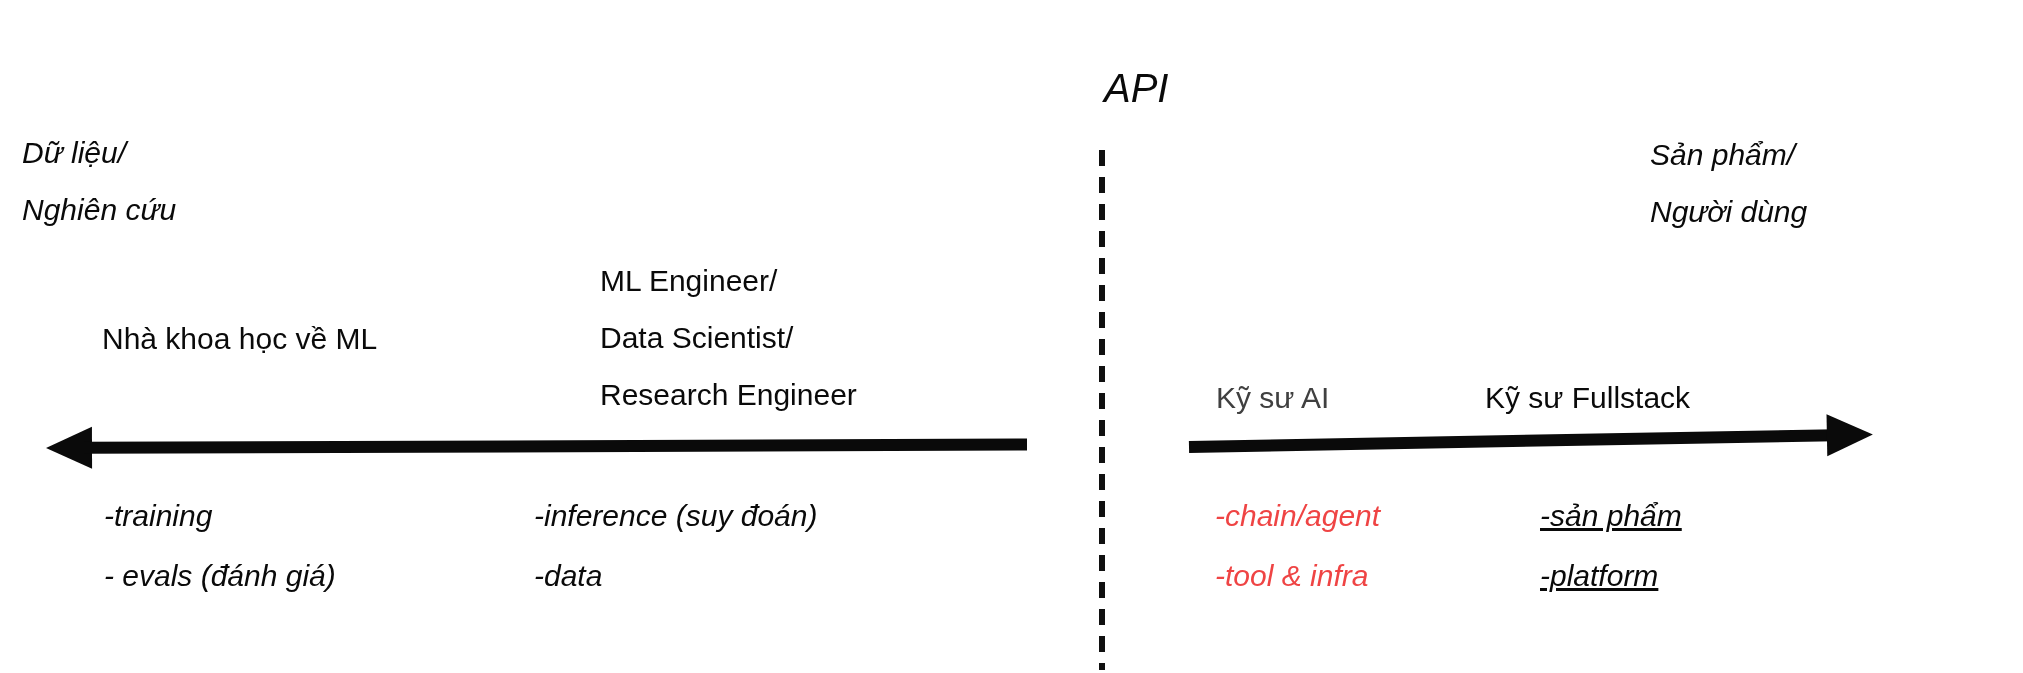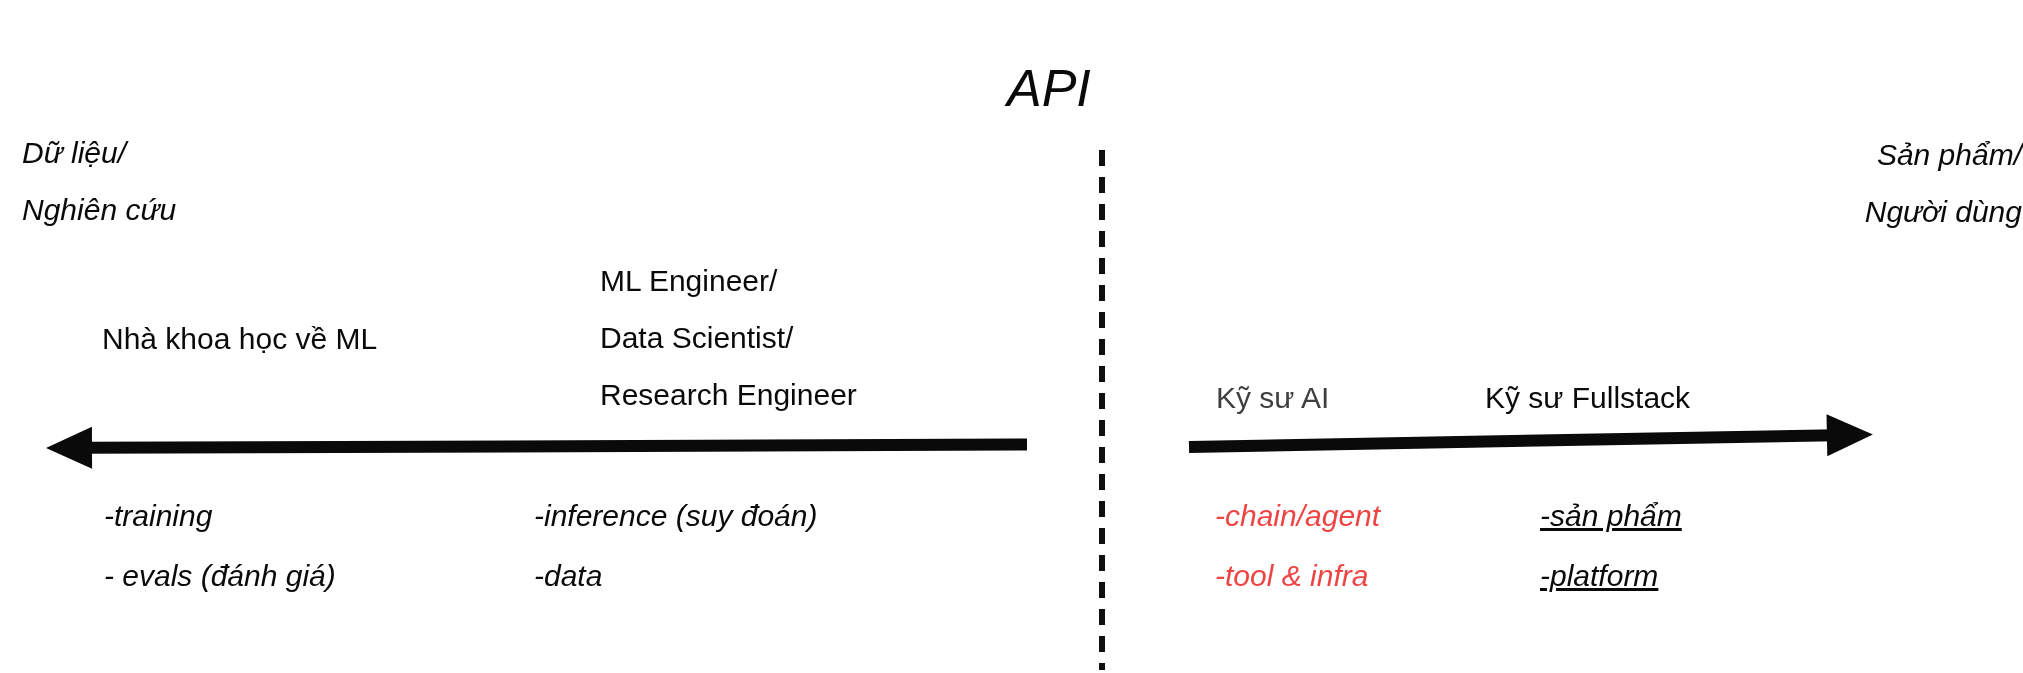--- a/index.html
+++ b/index.html
@@ -17,29 +17,29 @@
     color: #0a0a0a;
   }
   .abs { position: absolute; }
   .txt {
     font-size: 30px;
     line-height: 57px;
     white-space: nowrap;
     color: #0a0a0a;
   }
   .italic { font-style: italic; }
-  .center { text-align: right; }
+  .center { text-align: left; }
   .bullets { line-height: 60px; }
   .accent { color: #1175C2; }
 
   
   .api-label {
-    left: 1007px;
+    left: 1104px;
     top: 62px;
-    font-size: 52px;
+    font-size: 40px;
     line-height: 53px;
     font-style: italic;
   }
 
   
   .divider {
     left: 1099px;
     top: 150px;
     width: 6px;
     height: 520px;

